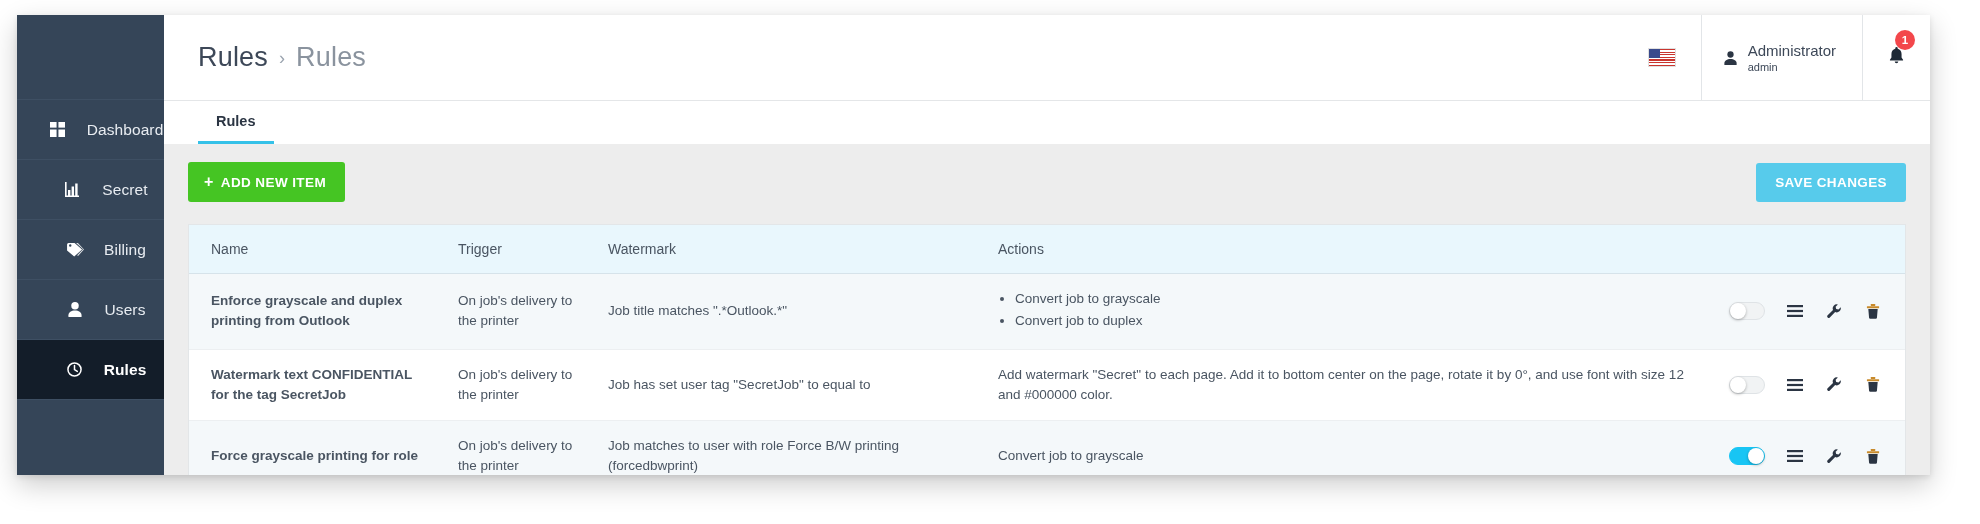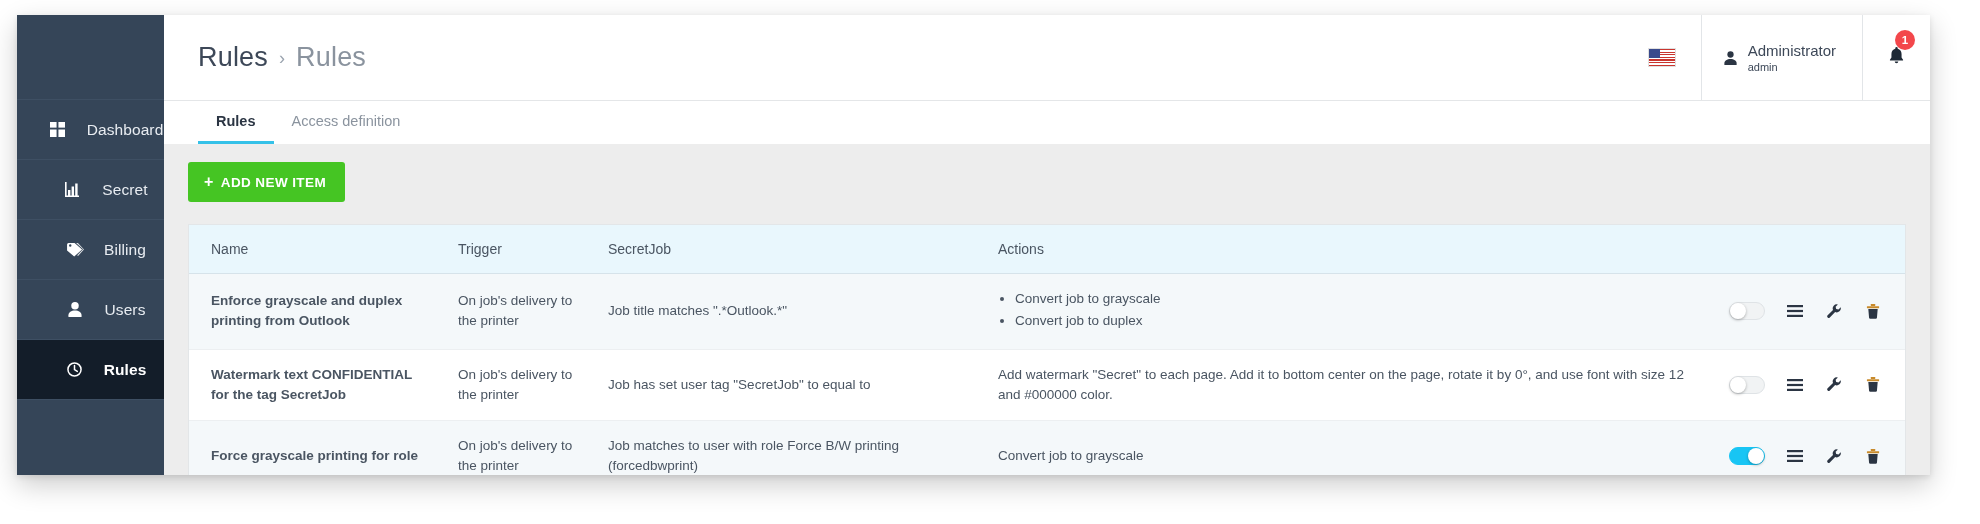--- a/index.html
+++ b/index.html
@@ -396,41 +396,39 @@
             </svg>
           </span>
         </span>
       </div>
     </div>
 
     <div class="tabs">
       <div class="tab active">
         <span>Rules</span>
       </div>
-      <div class="tab">
-        <span>Access definition</span>
-      </div>
     </div>
 
     <div class="content">
 
       <div class="toolbar">
         <button class="btn btn-add">
           <span class="plus">+</span>
           <span>ADD NEW ITEM</span>
         </button>
+        <button class="btn btn-save">SAVE CHANGES</button>
       </div>
 
       <div class="card">
         <table class="rules">
           <thead>
             <tr>
               <th class="col-name">Name</th>
               <th class="col-trig">Trigger</th>
-              <th class="col-cond">SecretJob</th>
+              <th class="col-cond">Watermark</th>
               <th class="col-act">Actions</th>
               <th class="col-ctrl"></th>
             </tr>
           </thead>
           <tbody>
 
             <tr class="odd">
               <td class="col-name">Enforce grayscale and duplex printing from Outlook</td>
               <td class="col-trig">On job's delivery to the printer</td>
               <td class="col-cond">Job title matches ".*Outlook.*"</td>

